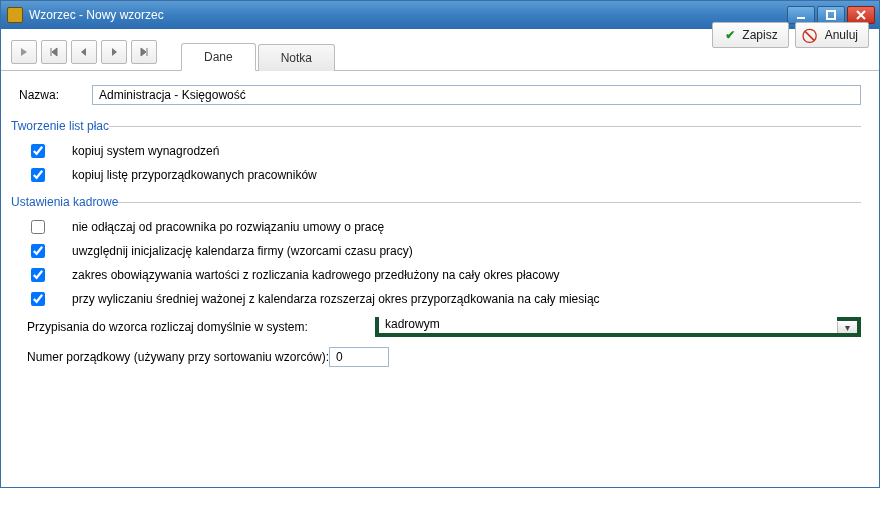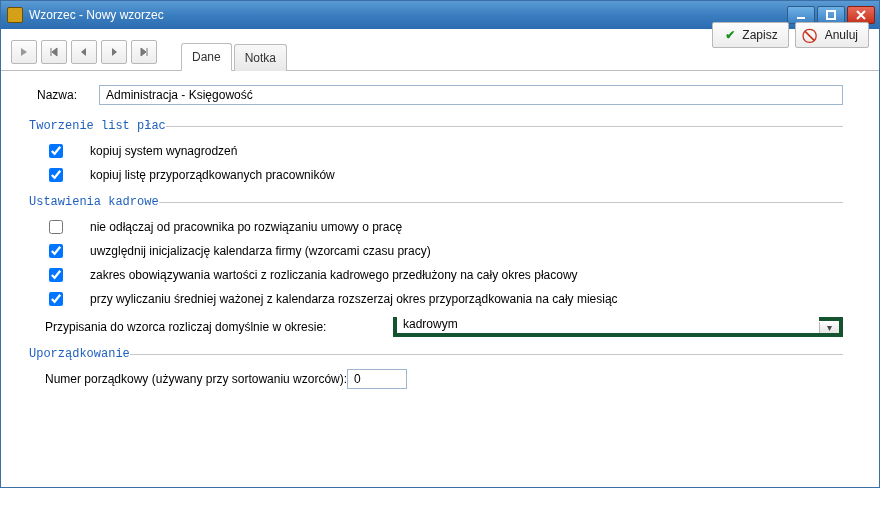--- a/index.html
+++ b/index.html
@@ -78,21 +78,21 @@
     cursor: pointer;
   }
   .navbtn svg { width: 10px; height: 10px; fill: #777; }
   .tabs {
     display: flex;
     align-items: flex-end;
   }
   .tab {
     border: 1px solid #bcbcbc;
     border-bottom: none;
-    padding: 6px 10px;
+    padding: 6px 22px;
     background: linear-gradient(to bottom, #f8f8f8, #e8e8e8);
     border-radius: 3px 3px 0 0;
     cursor: pointer;
     position: relative;
     top: 1px;
     color: #333;
     margin-right: 2px;
   }
   .tab.active {
     background: #fff;
@@ -113,46 +113,46 @@
     margin-bottom: 22px;
     cursor: pointer;
     color: #222;
   }
   .actbtn .ico { width: 14px; height: 14px; display:flex; align-items:center; justify-content:center; }
   .ico.ok::before { content:"✔"; color:#1a8f1a; font-weight:bold; }
   .ico.no::before { content:"⃠"; color:#c8311b; font-weight:bold; font-size:14px; }
 
   .content {
     flex: 1;
-    padding: 14px 36px;
+    padding: 14px 18px;
     overflow: auto;
   }
   .row-name {
     display: flex;
     align-items: center;
     gap: 10px;
     margin-bottom: 14px;
   }
   .row-name label { width: 52px; }
   .row-name input {
     flex: 1;
     height: 20px;
     border: 1px solid #9fb8d0;
     padding: 0 6px;
     font-family: inherit;
     font-size: 12px;
+    margin-left: 11px;
   }
 
   .section { margin-bottom: 10px; }
   .section-head {
     display: flex;
     align-items: center;
     gap: 0;
     margin: 0 0 8px -8px;
-    font-family: Liberation Mono, monospace;
   }
   .section-title { color: #1f5fbf; }
   .section-line { flex:1; height:1px; background:#c8c8c8; }
 
   .checkrow {
     display: flex;
     align-items: center;
     gap: 24px;
     margin: 4px 0 4px 8px;
   }
@@ -307,33 +307,29 @@
       </div>
       <div class="checkrow">
         <input type="checkbox" checked="" id="h3" style="">
         <label for="h3">zakres obowiązywania wartości z rozliczania kadrowego przedłużony na cały okres płacowy</label>
       </div>
       <div class="checkrow">
         <input type="checkbox" checked="" id="h5" style="">
         <label for="h5">przy wyliczaniu średniej ważonej z kalendarza rozszerzaj okres przyporządkowania na cały miesiąc</label>
       </div>
       <div class="selectrow">
-        <span class="sl">Przypisania do wzorca rozliczaj domyślnie w okresie:</span>
+        <span class="sl">Przypisania do wzorca rozliczaj domyślnie w system:</span>
         <div class="selectwrap">
           <div class="sval">kadrowym</div>
           <div class="sarrow"></div>
         </div>
       </div>
     </div>
 
     <div class="section">
-      <div class="section-head">
-        <span class="section-title">Uporządkowanie</span>
-        <div class="section-line"></div>
-      </div>
       <div class="numrow">
         <span>Numer porządkowy (używany przy sortowaniu wzorców):</span>
         <input type="text" value="0" style="">
       </div>
     </div>
 
   </div>
 </div>
 
 </body></html>

